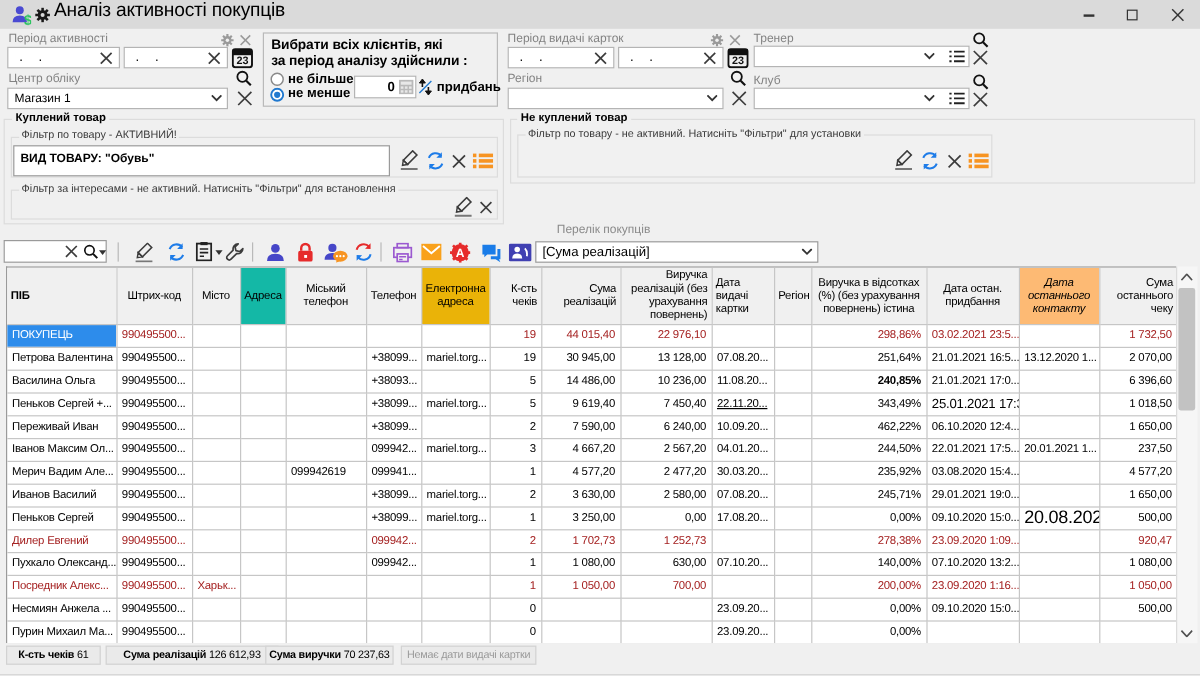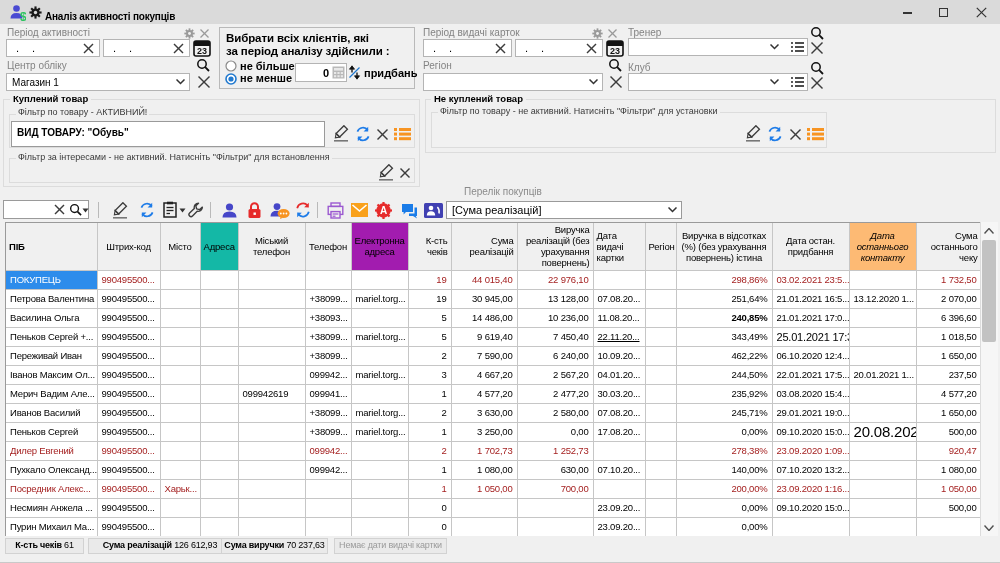--- a/index.html
+++ b/index.html
@@ -34,21 +34,21 @@
     <line x1="0.5" y1="8" x2="4" y2="8"></line>
         <line x1="12" y1="8" x2="15.5" y2="8"></line>
     <line x1="2.7" y1="2.7" x2="5.2" y2="5.2"></line>
         <line x1="10.8" y1="10.8" x2="13.3" y2="13.3"></line>
     <line x1="13.3" y1="2.7" x2="10.8" y2="5.2"></line>
         <line x1="2.7" y1="13.3" x2="5.2" y2="10.8"></line>
   </g>
   <circle cx="8" cy="8" r="2.1" fill="#dadada"></circle>
   </g>
 </svg>
-<div class="abs" style="left:45px;top:11px;font-size:10px;font-weight:bold;letter-spacing:-0.2px;">Аналіз активності покупців</div>
+<div class="abs" style="left:45px;top:0;font-size:16px;font-weight:normal;letter-spacing:-0.2px;">Аналіз активності покупців</div>
 
 <div class="abs" style="left:903px;top:12px;width:9px;height:1.5px;background:#333;"></div>
 <div class="abs" style="left:939px;top:8px;width:9px;height:9px;border:1.4px solid #333;"></div>
 <svg class="abs" style="left:976px;top:7px" width="11" height="11">
     <line x1="0.8" y1="0.8" x2="10.2" y2="10.2" stroke="#333" stroke-width="1.2"></line>
     <line x1="10.2" y1="0.8" x2="0.8" y2="10.2" stroke="#333" stroke-width="1.2"></line>
   </svg>
 
 <div class="abs lbl" style="left:7px;top:27px;">Період активності</div>
 <svg class="abs" style="left:184px;top:28px" width="11" height="11" viewBox="0 0 16 16">
@@ -462,21 +462,21 @@
         <col style="width:65px">
       </colgroup>
       <tbody>
         <tr>
           <td style="height:47px;background:#f0f0f0;border-right:1px solid #c6c6c6;border-bottom:1px solid #c6c6c6;padding:1px 3px;text-align:left;vertical-align:middle;font-weight:bold;font-size:9.5px;letter-spacing:-0.2px;line-height:11px;overflow:hidden;">ПІБ</td>
           <td style="height:47px;background:#f0f0f0;border-right:1px solid #c6c6c6;border-bottom:1px solid #c6c6c6;padding:1px 3px;text-align:center;vertical-align:middle;font-size:9.5px;letter-spacing:-0.2px;line-height:11px;overflow:hidden;">Штрих-код</td>
           <td style="height:47px;background:#f0f0f0;border-right:1px solid #c6c6c6;border-bottom:1px solid #c6c6c6;padding:1px 3px;text-align:center;vertical-align:middle;font-size:9.5px;letter-spacing:-0.2px;line-height:11px;overflow:hidden;">Місто</td>
           <td style="height:47px;background:#14b8a6;border-right:1px solid #c6c6c6;border-bottom:1px solid #c6c6c6;padding:1px 3px;text-align:center;vertical-align:middle;font-size:9.5px;letter-spacing:-0.2px;line-height:11px;overflow:hidden;">Адреса</td>
           <td style="height:47px;background:#f0f0f0;border-right:1px solid #c6c6c6;border-bottom:1px solid #c6c6c6;padding:1px 3px;text-align:center;vertical-align:middle;font-size:9.5px;letter-spacing:-0.2px;line-height:11px;overflow:hidden;">Міський телефон</td>
           <td style="height:47px;background:#f0f0f0;border-right:1px solid #c6c6c6;border-bottom:1px solid #c6c6c6;padding:1px 3px;text-align:center;vertical-align:middle;font-size:9.5px;letter-spacing:-0.2px;line-height:11px;overflow:hidden;">Телефон</td>
-          <td style="height:47px;background:#a21caf;border-right:1px solid #c6c6c6;border-bottom:1px solid #c6c6c6;padding:1px 3px;text-align:center;vertical-align:middle;font-size:9.5px;letter-spacing:-0.2px;line-height:11px;overflow:hidden;">Електронна адреса</td>
+          <td style="height:47px;background:#eab308;border-right:1px solid #c6c6c6;border-bottom:1px solid #c6c6c6;padding:1px 3px;text-align:center;vertical-align:middle;font-size:9.5px;letter-spacing:-0.2px;line-height:11px;overflow:hidden;">Електронна адреса</td>
           <td style="height:47px;background:#f0f0f0;border-right:1px solid #c6c6c6;border-bottom:1px solid #c6c6c6;padding:1px 3px;text-align:right;vertical-align:middle;font-size:9.5px;letter-spacing:-0.2px;line-height:11px;overflow:hidden;">К-сть чеків</td>
           <td style="height:47px;background:#f0f0f0;border-right:1px solid #c6c6c6;border-bottom:1px solid #c6c6c6;padding:1px 3px;text-align:right;vertical-align:middle;font-size:9.5px;letter-spacing:-0.2px;line-height:11px;overflow:hidden;">Сума реалізацій</td>
           <td style="height:47px;background:#f0f0f0;border-right:1px solid #c6c6c6;border-bottom:1px solid #c6c6c6;padding:1px 3px;text-align:right;vertical-align:middle;font-size:9.5px;letter-spacing:-0.2px;line-height:11px;overflow:hidden;">Виручка реалізацій (без урахування повернень)</td>
           <td style="height:47px;background:#f0f0f0;border-right:1px solid #c6c6c6;border-bottom:1px solid #c6c6c6;padding:1px 3px;text-align:left;vertical-align:middle;font-size:9.5px;letter-spacing:-0.2px;line-height:11px;overflow:hidden;">Дата видачі картки</td>
           <td style="height:47px;background:#f0f0f0;border-right:1px solid #c6c6c6;border-bottom:1px solid #c6c6c6;padding:1px 3px;text-align:center;vertical-align:middle;font-size:9.5px;letter-spacing:-0.2px;line-height:11px;overflow:hidden;">Регіон</td>
           <td style="height:47px;background:#f0f0f0;border-right:1px solid #c6c6c6;border-bottom:1px solid #c6c6c6;padding:1px 3px;text-align:center;vertical-align:middle;font-size:9.5px;letter-spacing:-0.2px;line-height:11px;overflow:hidden;">Виручка в відсотках (%) (без урахування повернень) істина</td>
           <td style="height:47px;background:#f0f0f0;border-right:1px solid #c6c6c6;border-bottom:1px solid #c6c6c6;padding:1px 3px;text-align:center;vertical-align:middle;font-size:9.5px;letter-spacing:-0.2px;line-height:11px;overflow:hidden;">Дата остан. придбання</td>
           <td style="height:47px;background:#fdba74;border-right:1px solid #c6c6c6;border-bottom:1px solid #c6c6c6;padding:1px 3px;text-align:center;vertical-align:middle;font-size:9.5px;letter-spacing:-0.2px;line-height:11px;overflow:hidden;font-style:italic;">Дата останнього контакту</td>
           <td style="height:47px;background:#f0f0f0;border-right:1px solid #c6c6c6;border-bottom:1px solid #c6c6c6;padding:1px 3px;text-align:right;vertical-align:middle;font-size:9.5px;letter-spacing:-0.2px;line-height:11px;overflow:hidden;">Сума останнього чеку</td>
         </tr>

